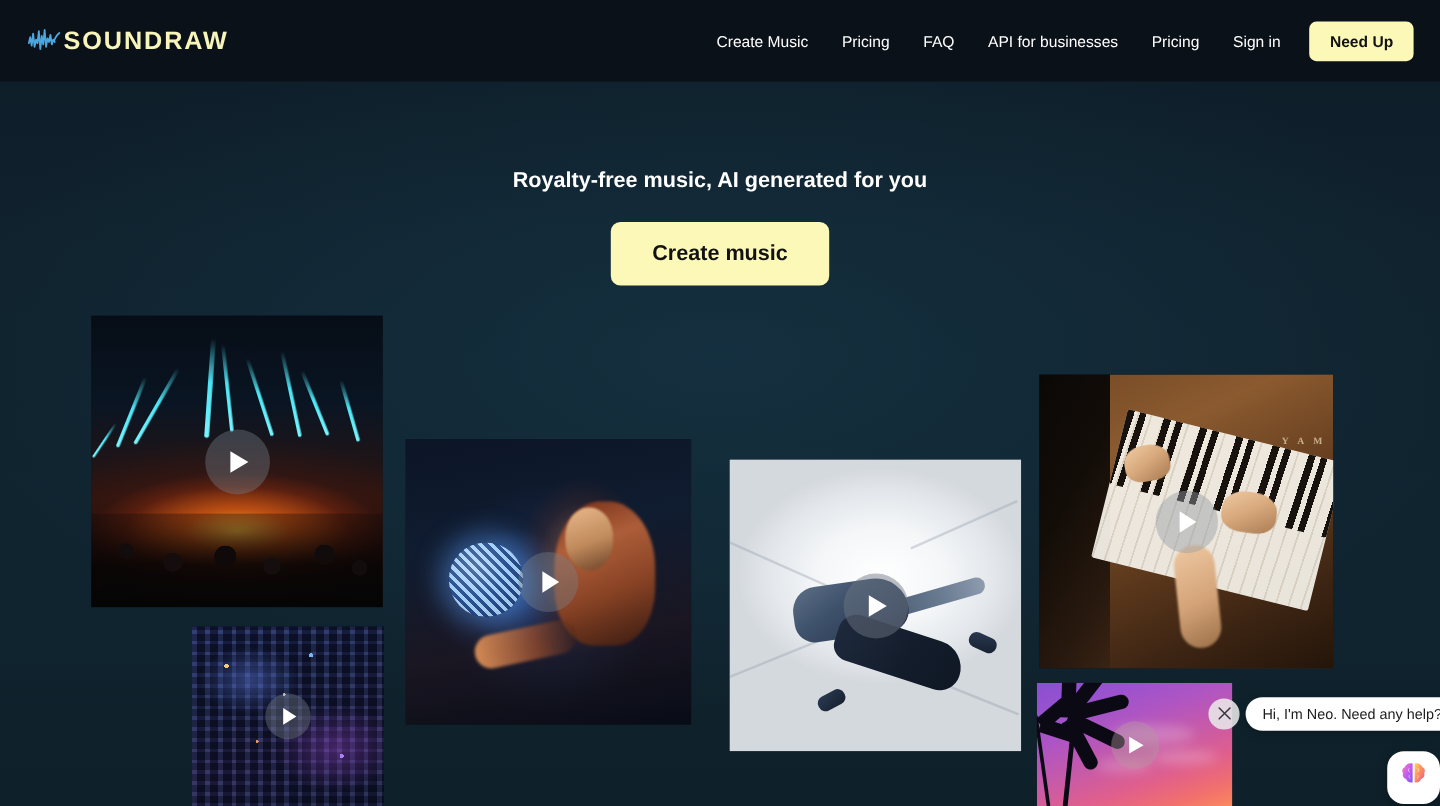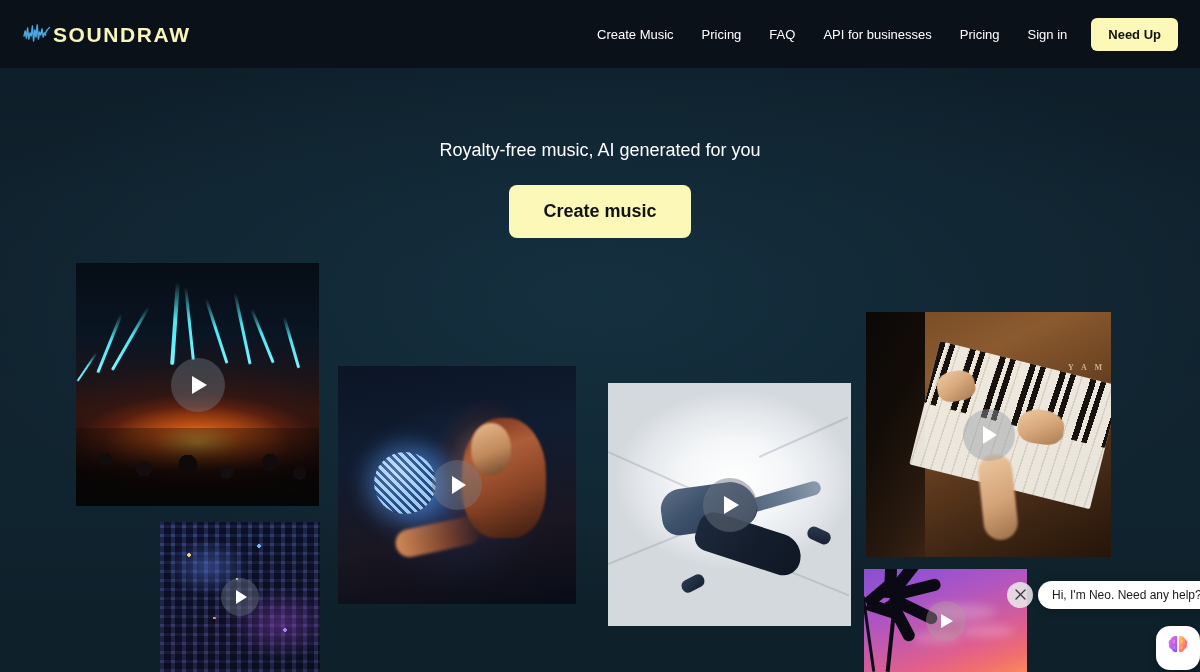--- a/index.html
+++ b/index.html
@@ -110,21 +110,21 @@
     font-size: 54px;
     font-weight: bold;
     color: #ffffff;
     line-height: 1.04;
     letter-spacing: -0.5px;
   }
   .subtitle {
     margin-top: 20px;
     font-size: 18px;
     color: #ffffff;
-    font-weight: normal;
+    font-weight: bold;
   }
   .cta-wrap {
     margin-top: 24px;
     pointer-events: auto;
   }
   .cta-btn {
     background: #fbf8b8;
     color: #121212;
     font-size: 18px;
     font-weight: bold;

